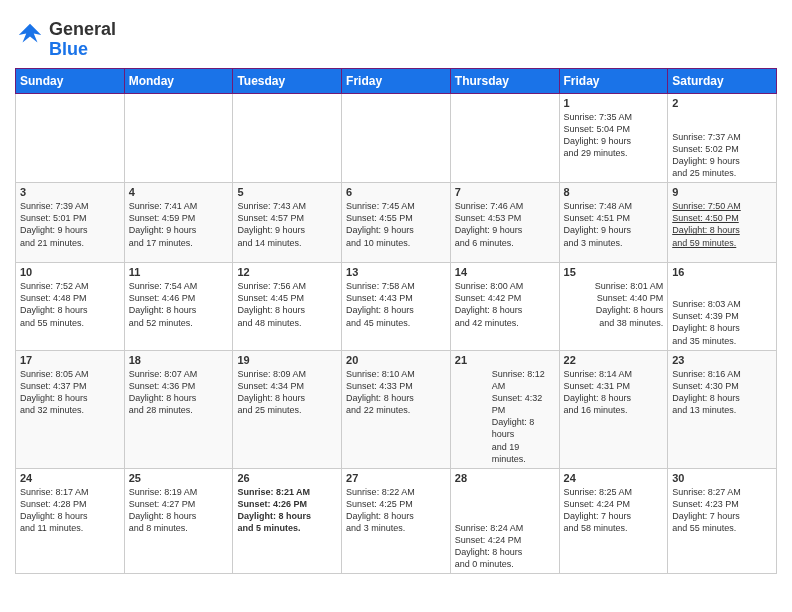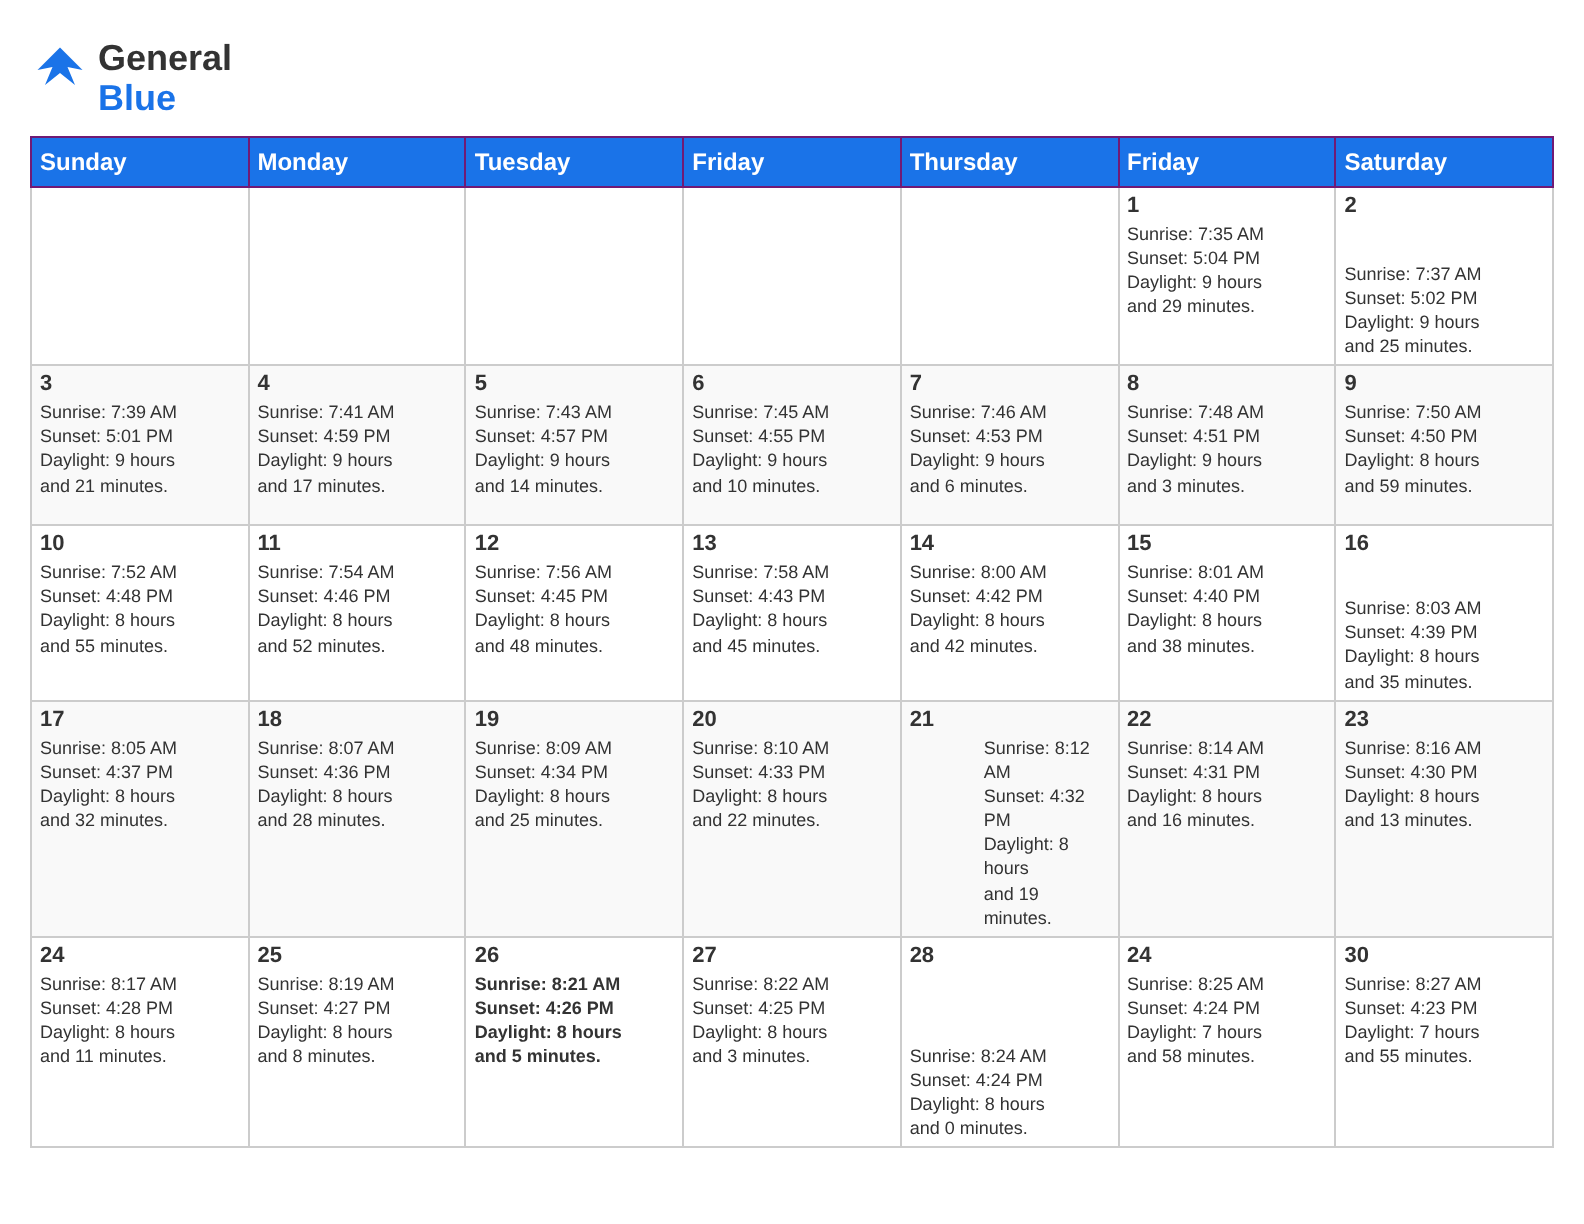--- a/index.html
+++ b/index.html
@@ -112,21 +112,21 @@
           </td>
           <td>
             <div class="day-number">8</div>
             <div class="day-info" style="white-space: pre-line;">Sunrise: 7:48 AM
 Sunset: 4:51 PM
 Daylight: 9 hours
 and 3 minutes.</div>
           </td>
           <td>
             <div class="day-number">9</div>
-            <div class="day-info" style="white-space: pre-line;">Sunrise: 7:50 AM
+            <div class="day-info" style="white-space: pre-line; text-decoration: underline;">Sunrise: 7:50 AM
 Sunset: 4:50 PM
 Daylight: 8 hours
 and 59 minutes.</div>
           </td>
         </tr>
         <tr>
           <td>
             <div class="day-number">10</div>
             <div class="day-info" style="white-space: pre-line;">Sunrise: 7:52 AM
 Sunset: 4:48 PM
@@ -156,21 +156,21 @@
           </td>
           <td>
             <div class="day-number">14</div>
             <div class="day-info" style="white-space: pre-line;">Sunrise: 8:00 AM
 Sunset: 4:42 PM
 Daylight: 8 hours
 and 42 minutes.</div>
           </td>
           <td>
             <div class="day-number">15</div>
-            <div class="day-info" style="white-space: pre-line;">Sunrise: 8:01 AM
+            <div class="day-info" style="white-space: pre-line; text-align: right;">Sunrise: 8:01 AM
 Sunset: 4:40 PM
 Daylight: 8 hours
 and 38 minutes.</div>
           </td>
           <td>
             <div class="day-number">16</div>
             <div class="day-info" style="white-space: pre-line; margin-top: 20px;">Sunrise: 8:03 AM
 Sunset: 4:39 PM
 Daylight: 8 hours
 and 35 minutes.</div>

